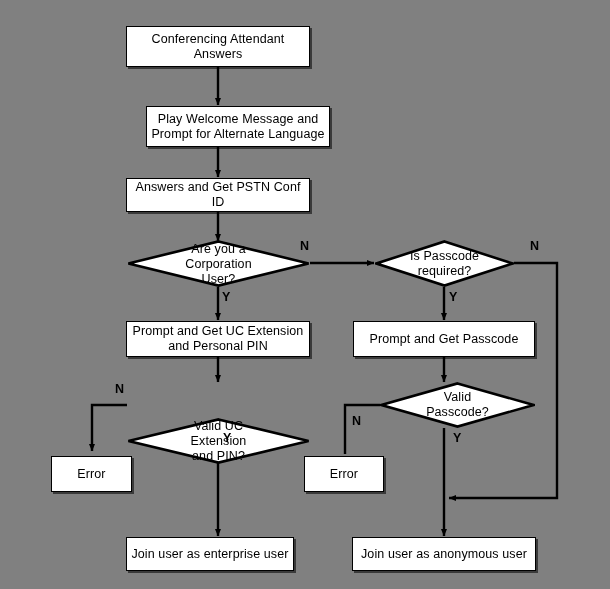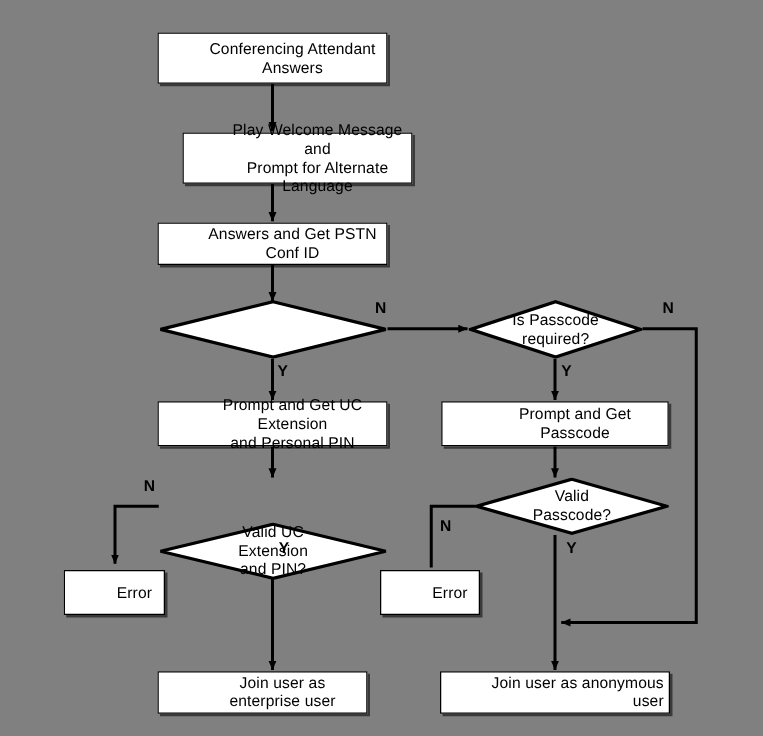--- a/index.html
+++ b/index.html
@@ -36,21 +36,20 @@
     box-shadow: 2px 2px 0 0 rgba(0,0,0,0.55);
     display: flex;
     align-items: center;
     justify-content: center;
     text-align: center;
     color: #000000;
     font-size: 12.5px;
     line-height: 15px;
     letter-spacing: 0.1px;
     z-index: 3;
-    padding-left: 32px;
   }
   .node-box .box-label {
     padding: 0 4px;
     white-space: pre-line;
   }
 
   
   .node-diamond {
     position: absolute;
     z-index: 2;
@@ -140,20 +139,22 @@
   </div>
 
   <div class="node-box" style="left:126px; top:178px; width:184px; height:34px;">
     <span class="box-label">Answers and Get PSTN Conf ID</span>
   </div>
 
   <div class="node-diamond" style="left:127px; top:240px; width:183px; height:47px;">
     <svg class="diamond-shape" viewBox="0 0 183 47" preserveAspectRatio="none">
       <polygon points="91.5,1.4 181.6,23.5 91.5,45.6 1.4,23.5" fill="#ffffff" stroke="#000000" stroke-width="2.6" vector-effect="non-scaling-stroke"></polygon>
     </svg>
+    <span class="diamond-label">Are you a Corporation
+User?</span>
   </div>
 
   <div class="node-diamond" style="left:375px; top:240px; width:139px; height:47px;">
     <svg class="diamond-shape" viewBox="0 0 139 47" preserveAspectRatio="none">
       <polygon points="69.5,1.4 137.6,23.5 69.5,45.6 1.4,23.5" fill="#ffffff" stroke="#000000" stroke-width="2.6" vector-effect="non-scaling-stroke"></polygon>
     </svg>
     <span class="diamond-label">Is Passcode required?</span>
   </div>
 
   <div class="node-box" style="left:126px; top:321px; width:184px; height:36px;">

